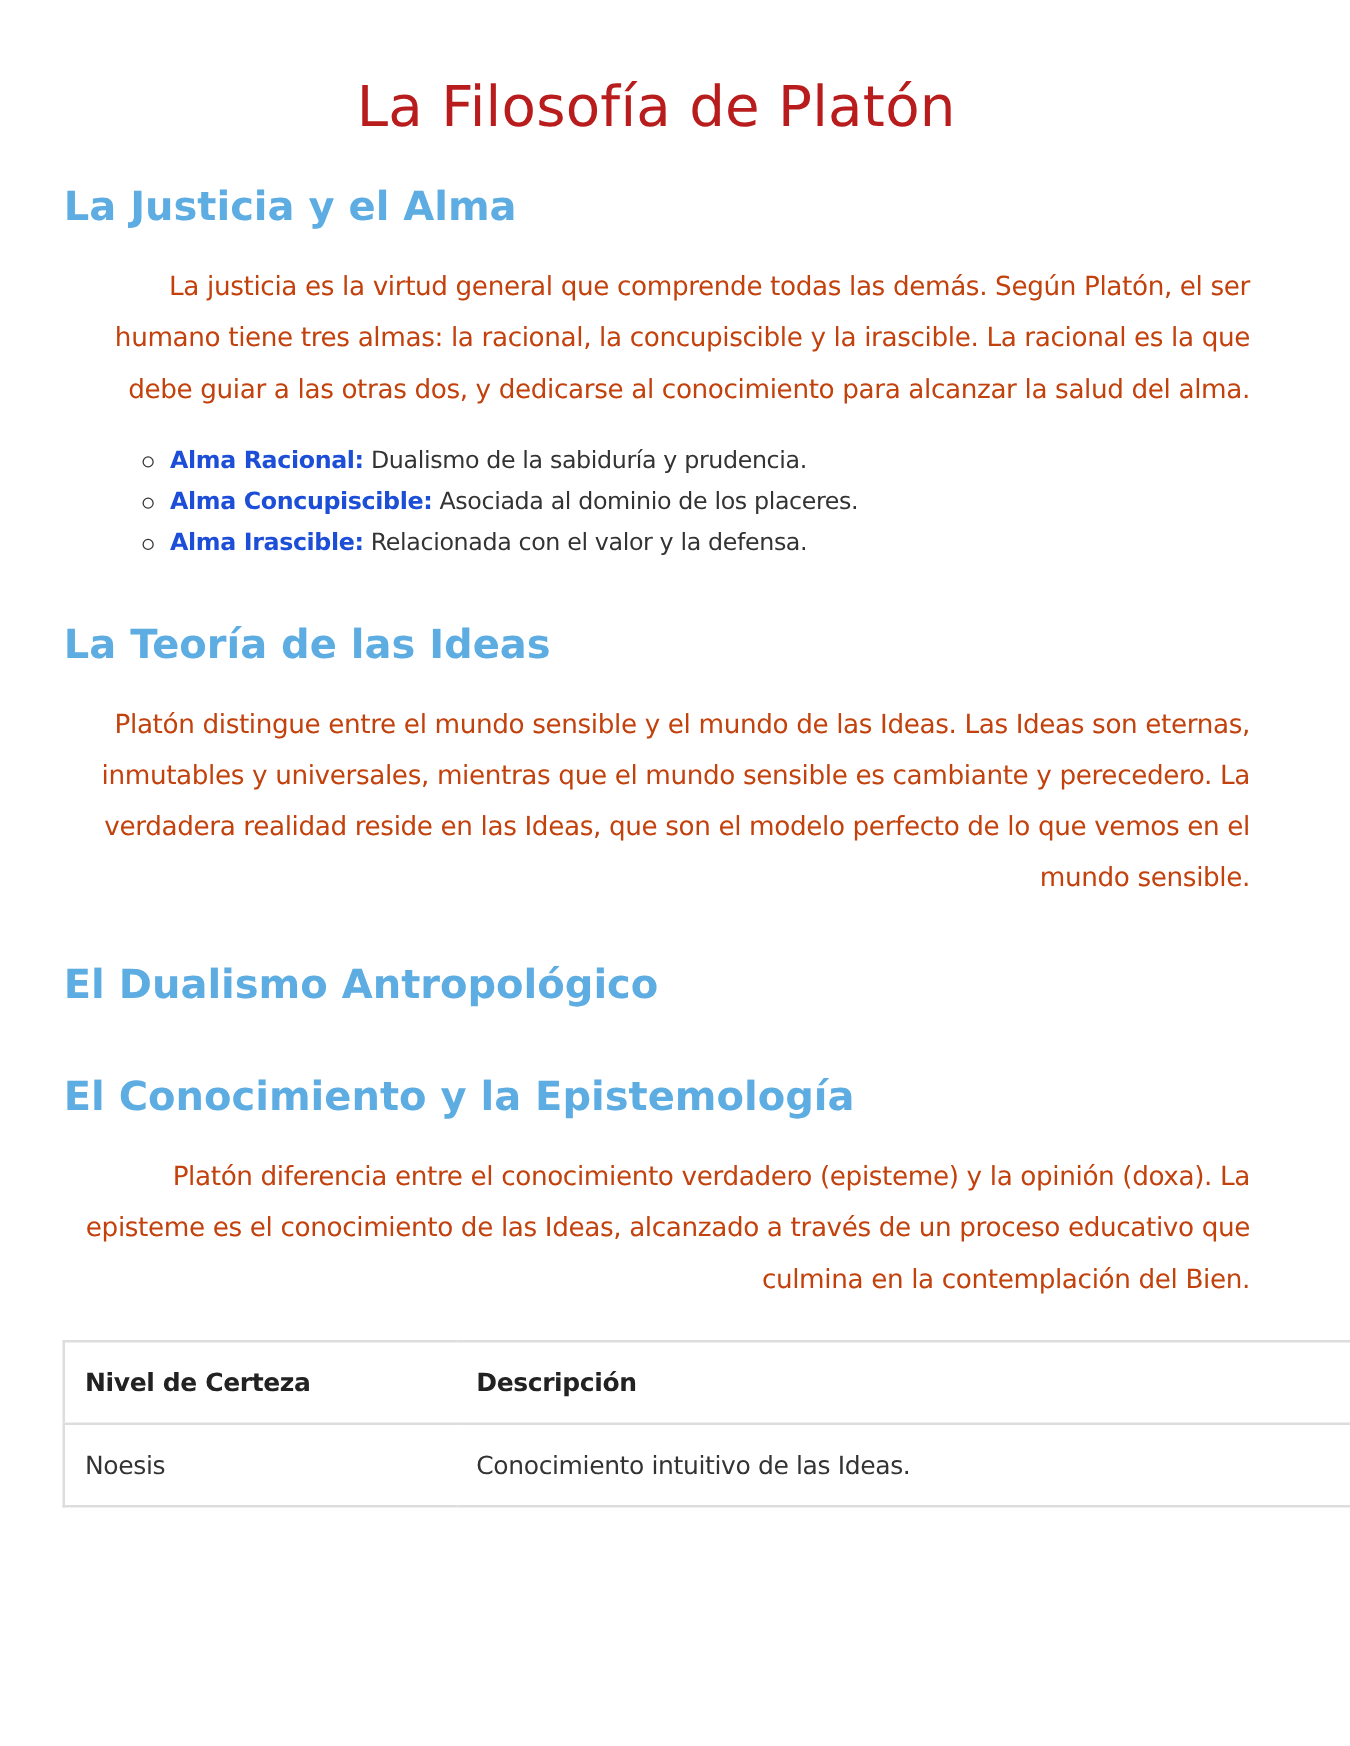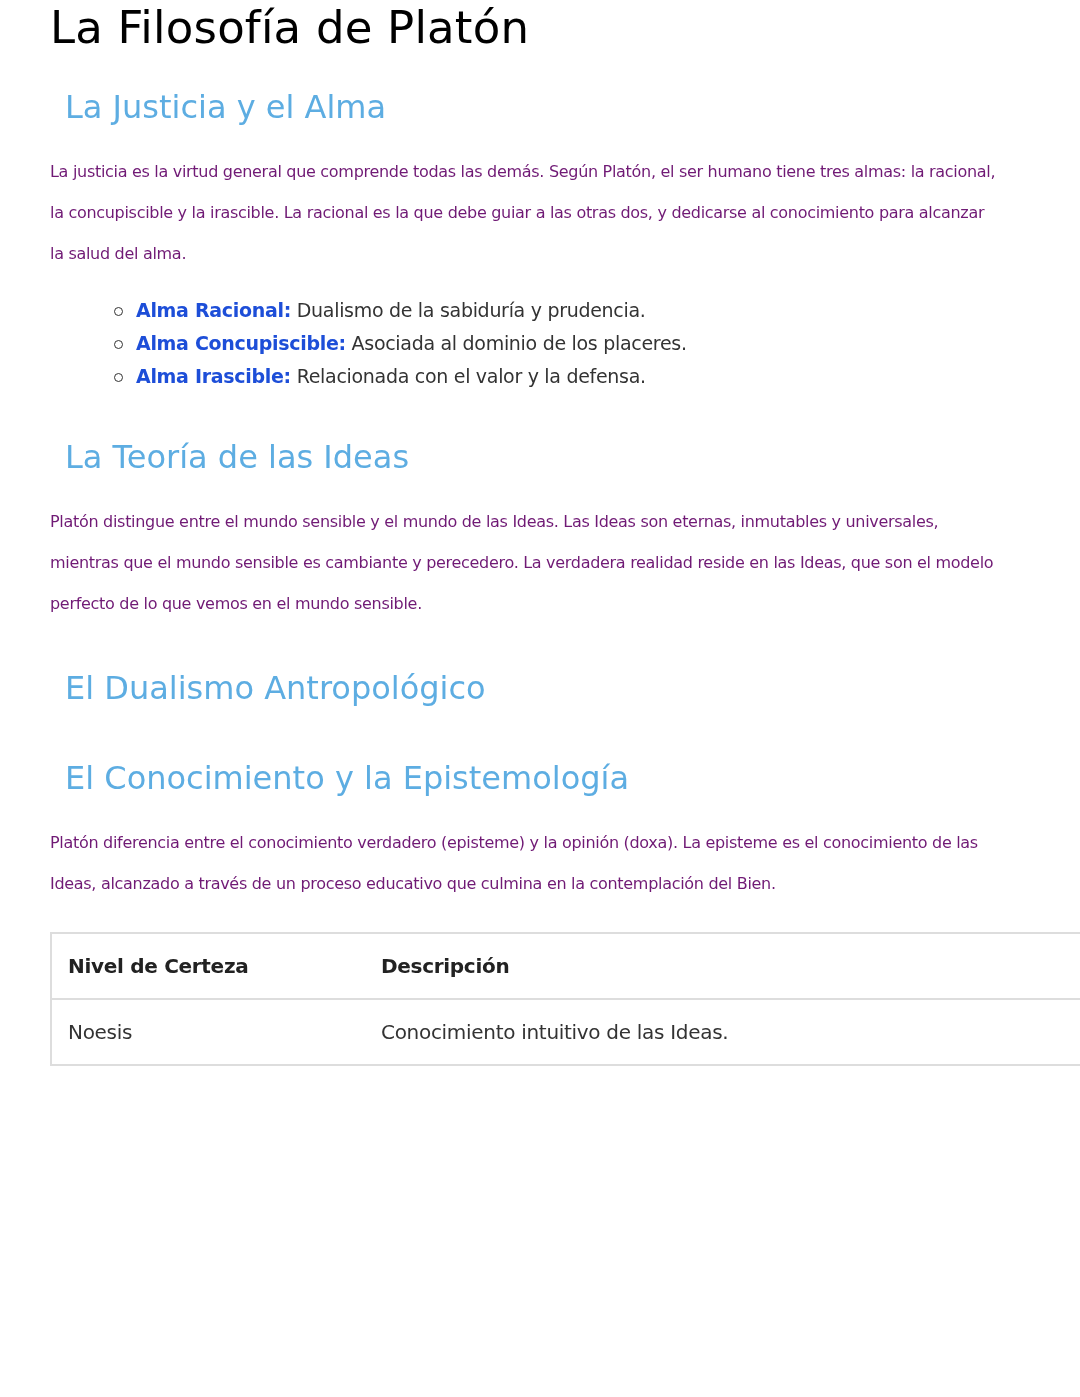--- a/index.html
+++ b/index.html
@@ -9,39 +9,42 @@
       overflow: hidden;
       font-family: "DejaVu Sans", sans-serif;
       color: #333333;
     }
     .page {
       position: relative;
       padding: 0 80px 0 50px;
     }
     h1 {
       margin: 0;
+      padding-top: 58px;
+      text-align: center;
       font-weight: normal;
       font-size: 45px;
       line-height: 56px;
-      color: #000000;
+      color: #b91c1c;
       letter-spacing: 0.2px;
     }
     h2 {
-      margin: 15px;
-      font-weight: normal;
+      margin: 1px;
+      font-weight: bold;
       font-size: 32px;
       line-height: 44px;
       color: #5dade2;
     }
     p {
       margin: 0;
-      font-size: 16px;
+      font-size: 21px;
       line-height: 41px;
-      color: #701a75;
+      color: #c2410c;
       letter-spacing: -0.3px;
+      text-align: right;
     }
     ul {
       margin: 0;
       padding: 0 0 0 86px;
       list-style: none;
     }
     ul li {
       position: relative;
       font-size: 19px;
       line-height: 33px;

